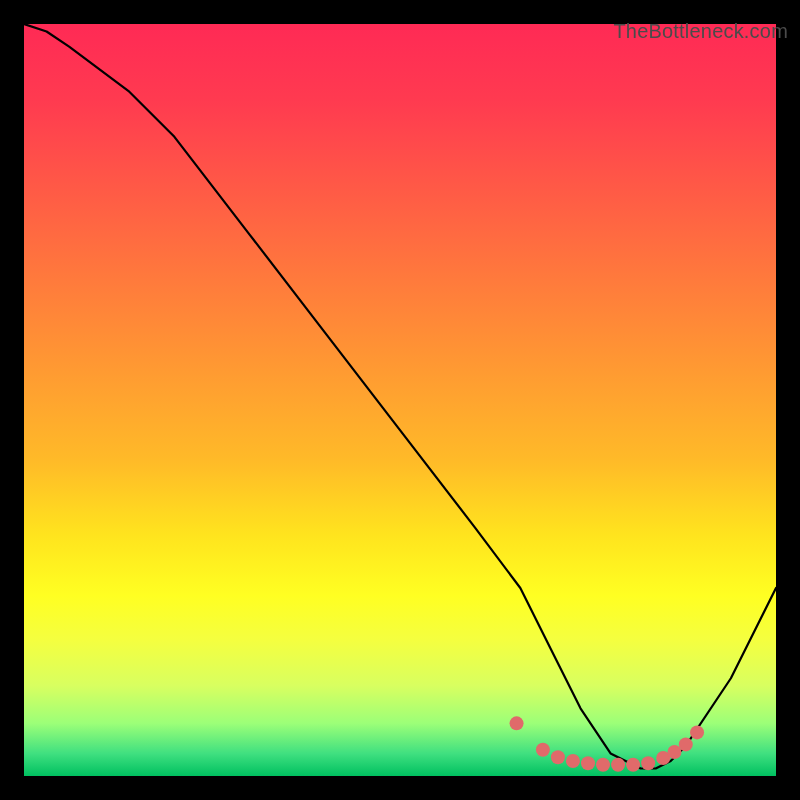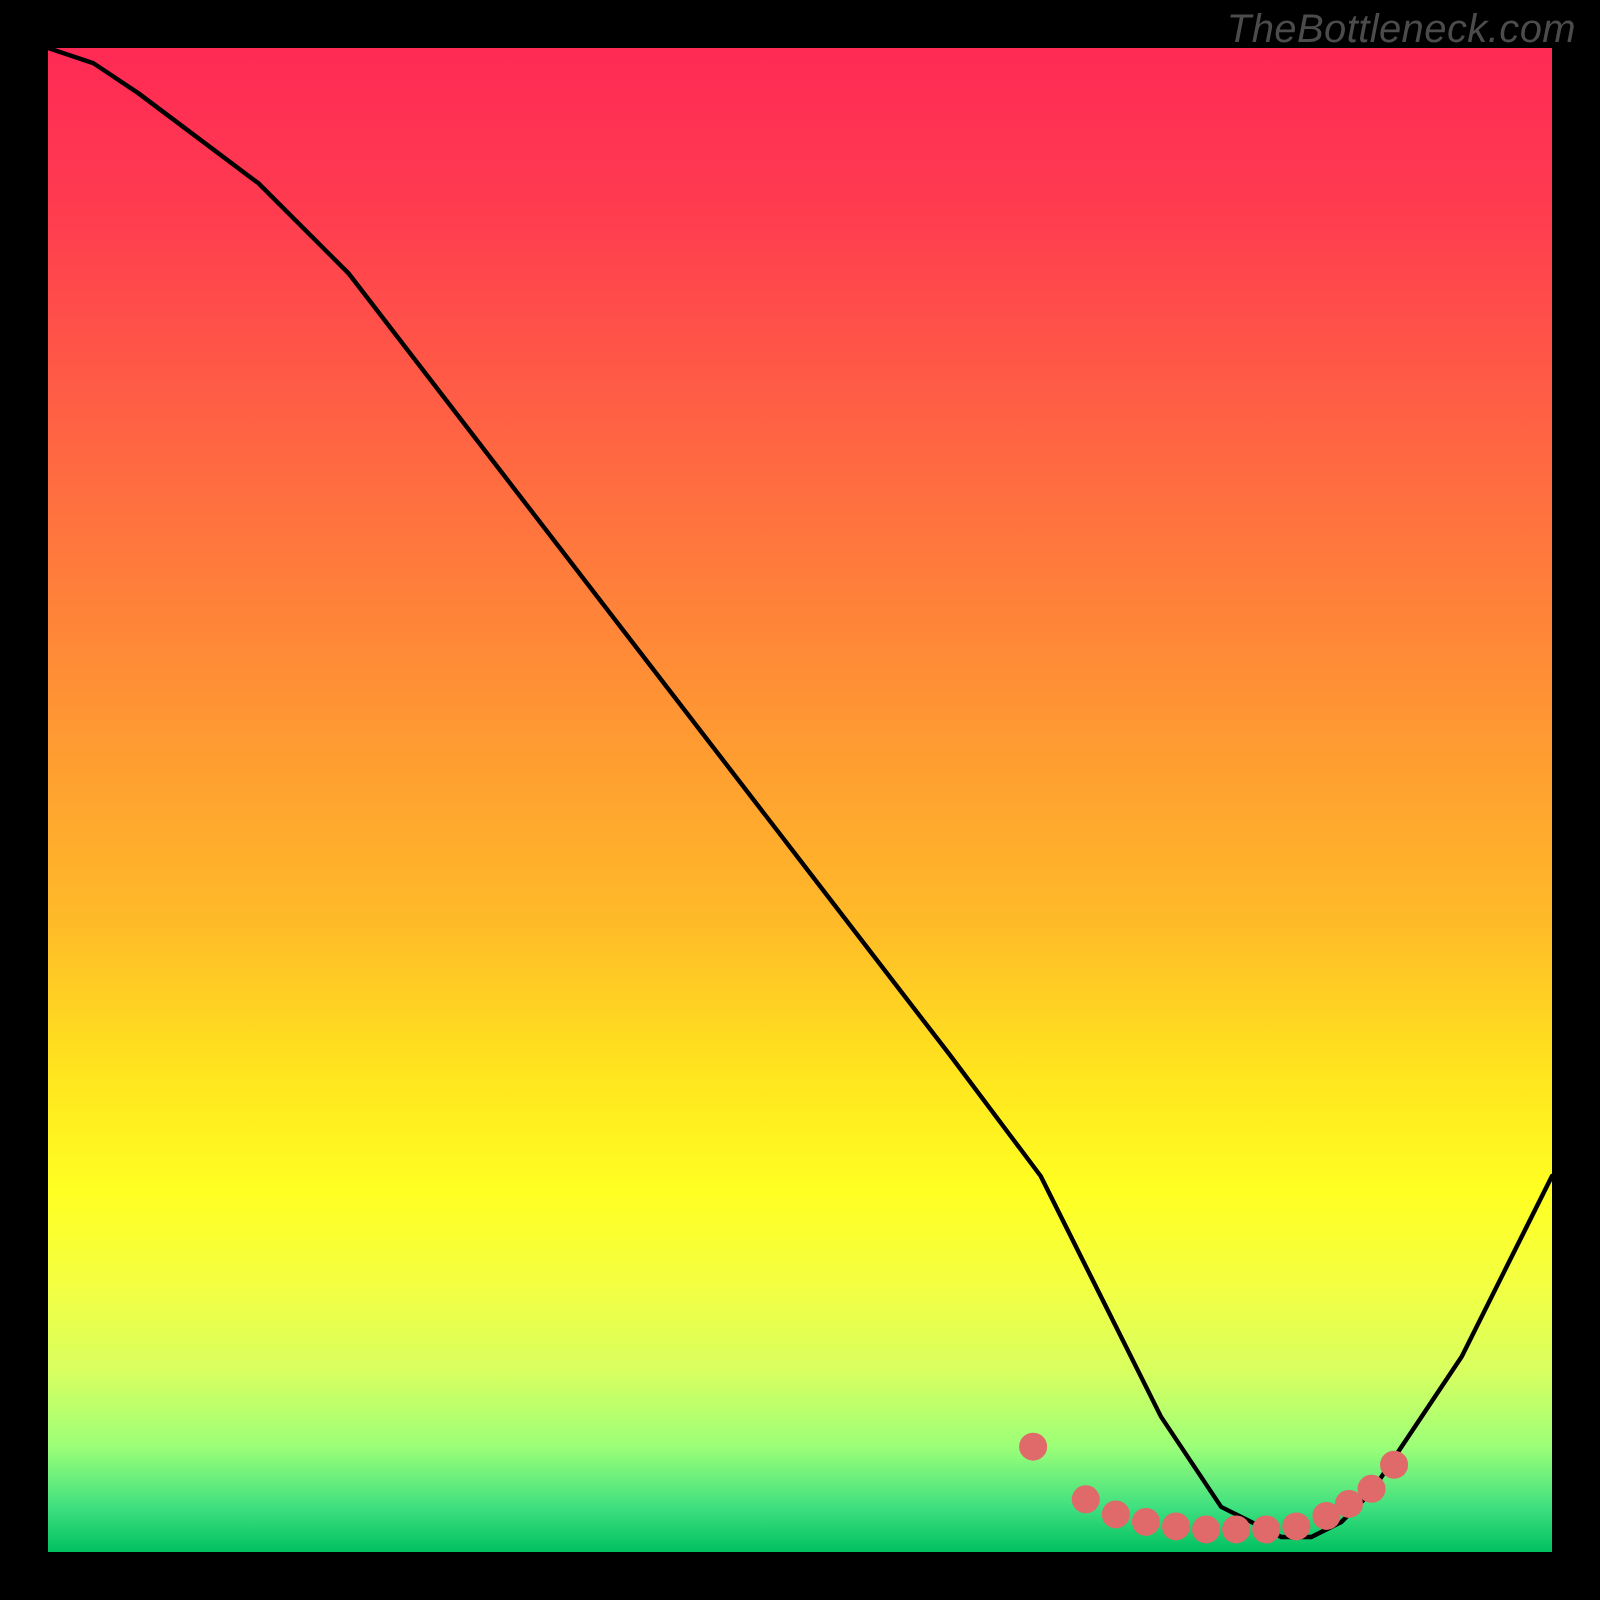--- a/index.html
+++ b/index.html
@@ -47,27 +47,26 @@
       );
   }
   svg.overlay {
     position: absolute;
     inset: 0;
     width: 100%;
     height: 100%;
   }
   .signature {
     position: absolute;
-    top: 4px;
+    top: 20px;
     right: 12px;
     color: #4b4b4b;
     font-size: 20px;
     letter-spacing: 0.2px;
     user-select: none;
-    font-style: italic;
   }
 </style>
 </head>
 <body>
 
 <div class="chart-container">
 
   <div class="plot-area">
     <div class="gradient-bg"></div>
     <svg class="overlay" viewBox="0 0 752 752" preserveAspectRatio="none">

